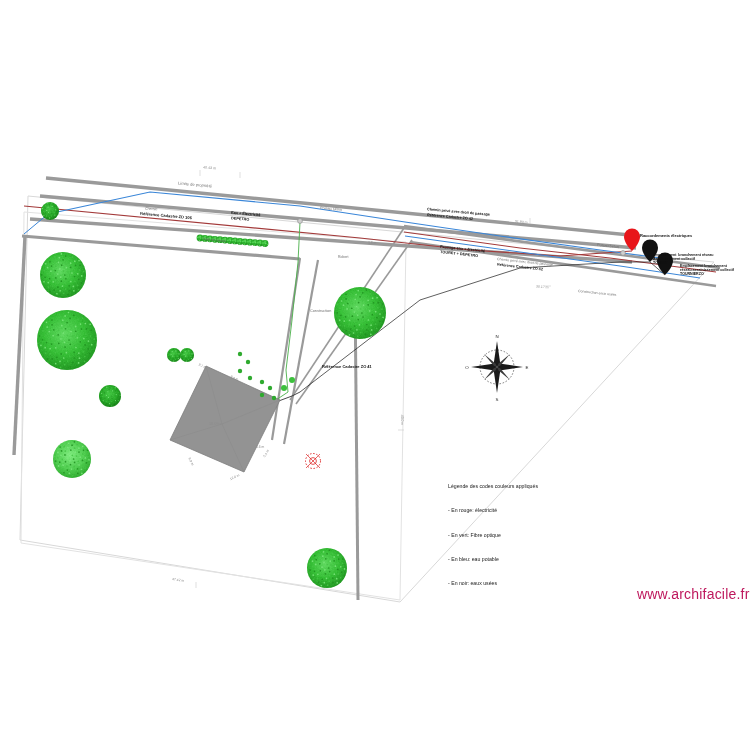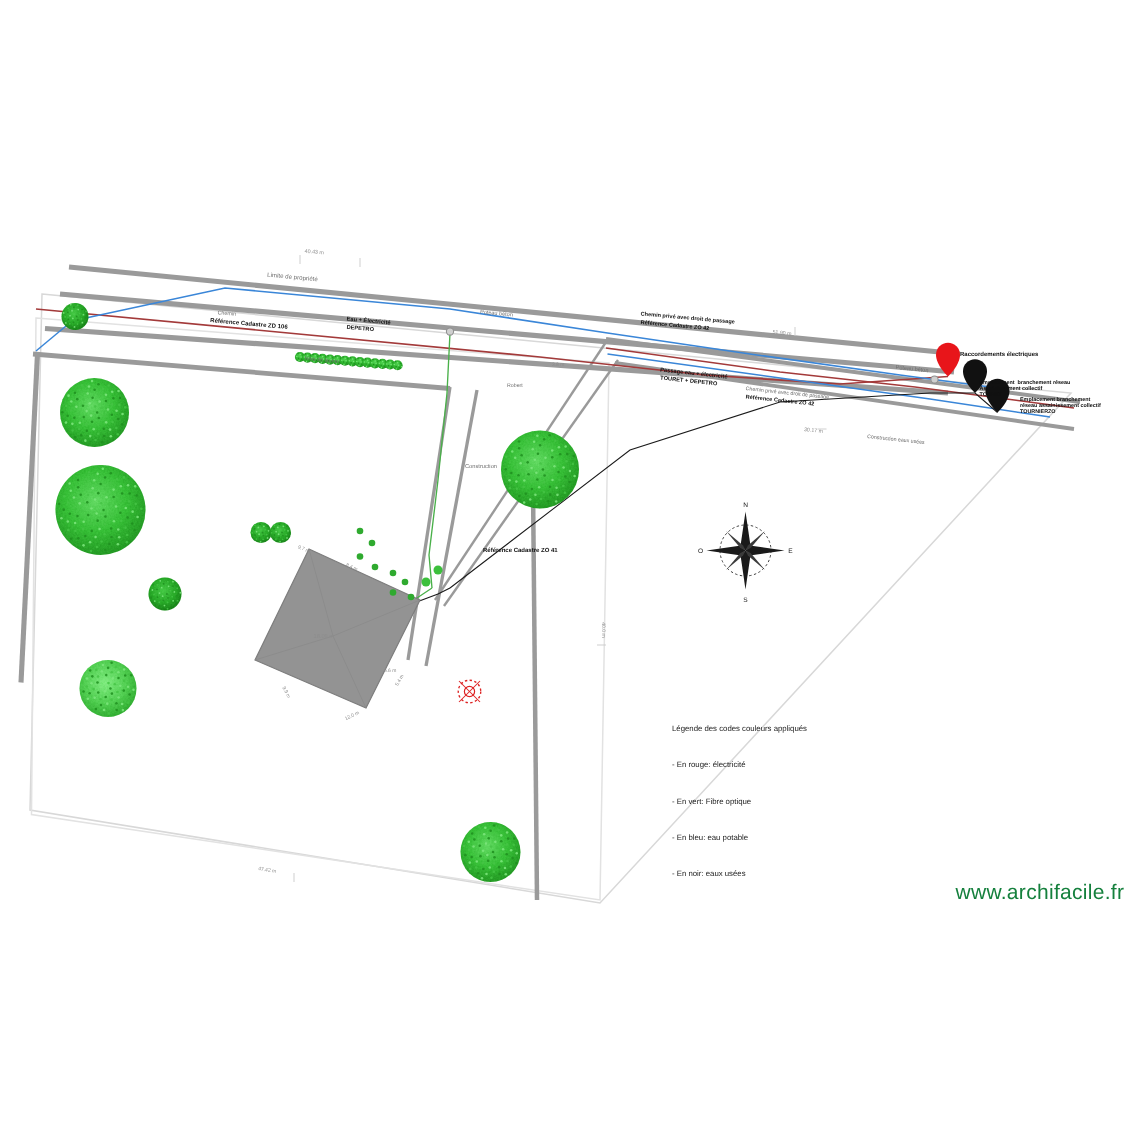--- a/index.html
+++ b/index.html
@@ -48,21 +48,21 @@
     color: #1a1a1a;
     white-space: pre;
   }
   .legend-box .legend-title { display: block; }
   .legend-box .legend-line { display: block; }
   .watermark {
     position: absolute;
     left: 637px;
     top: 586px;
     font-size: 14px;
-    color: #15803d;
+    color: #be185d;
     letter-spacing: 0.2px;
     font-family: "Liberation Sans", sans-serif;
   }
 </style>
 </head>
 <body>
 
 <div id="plan-root">
 
   <svg class="plan-svg" viewBox="0 0 750 750">

